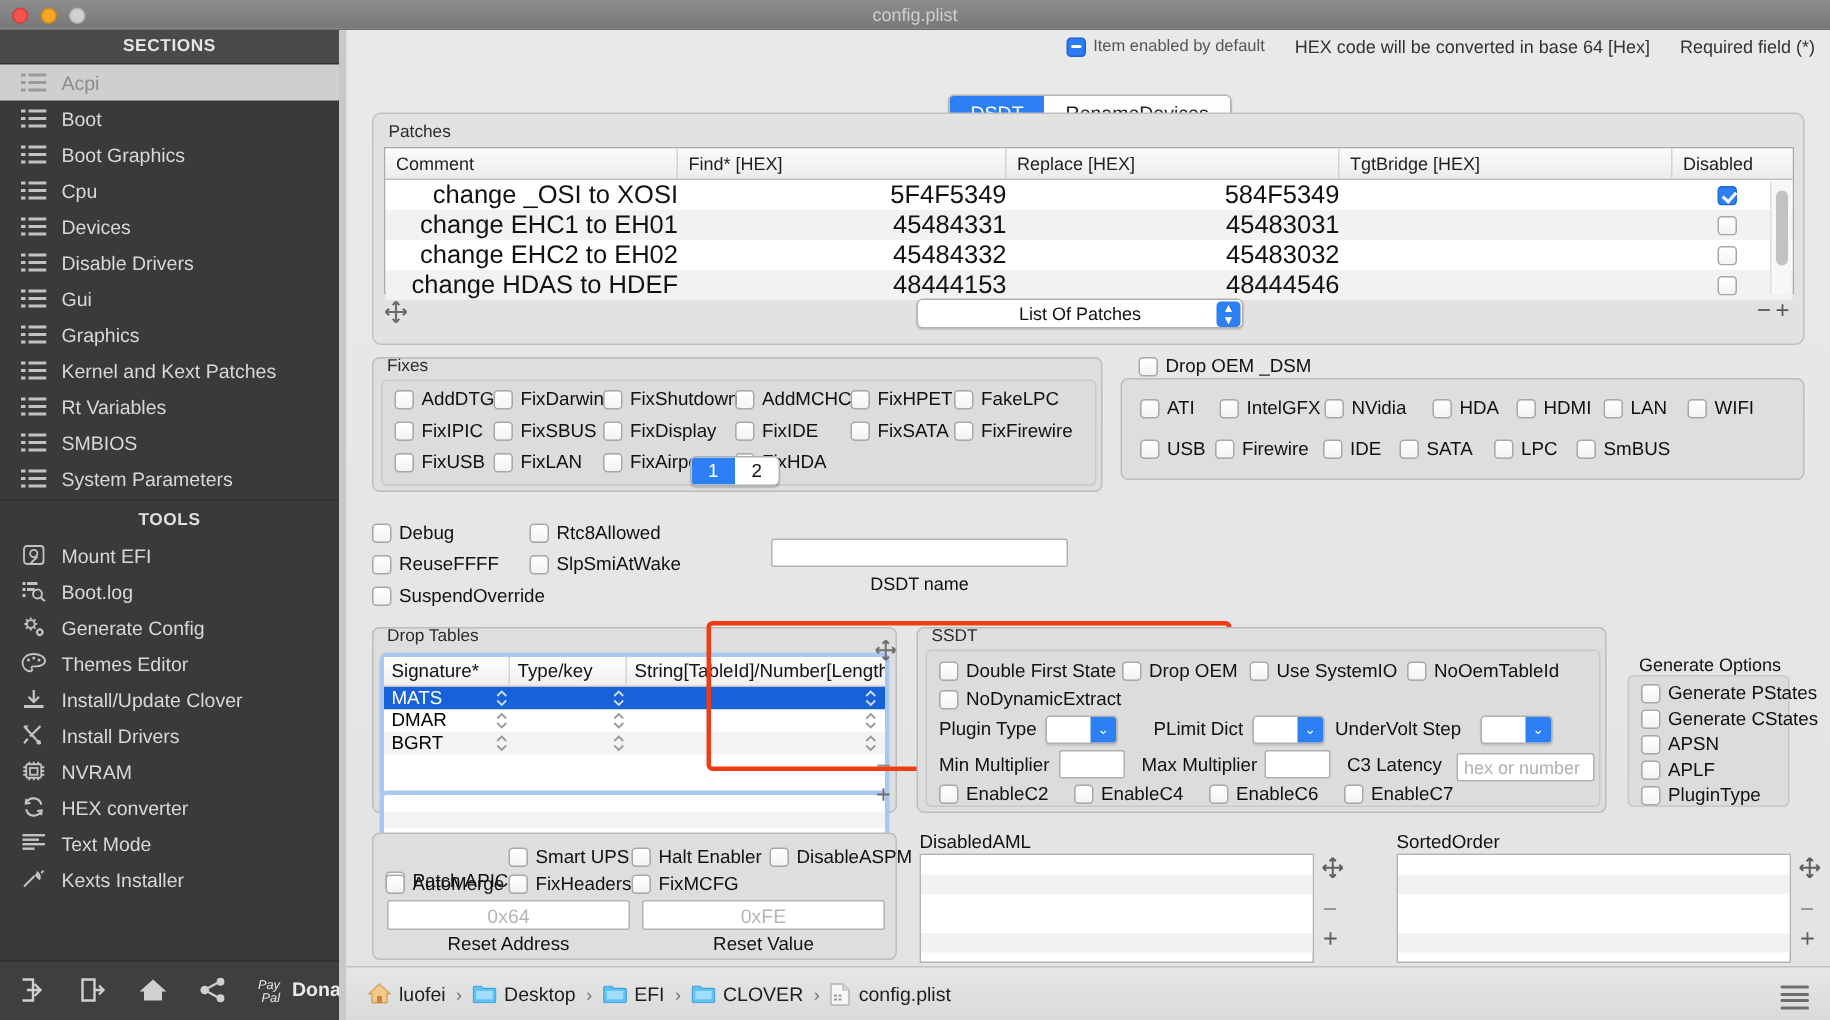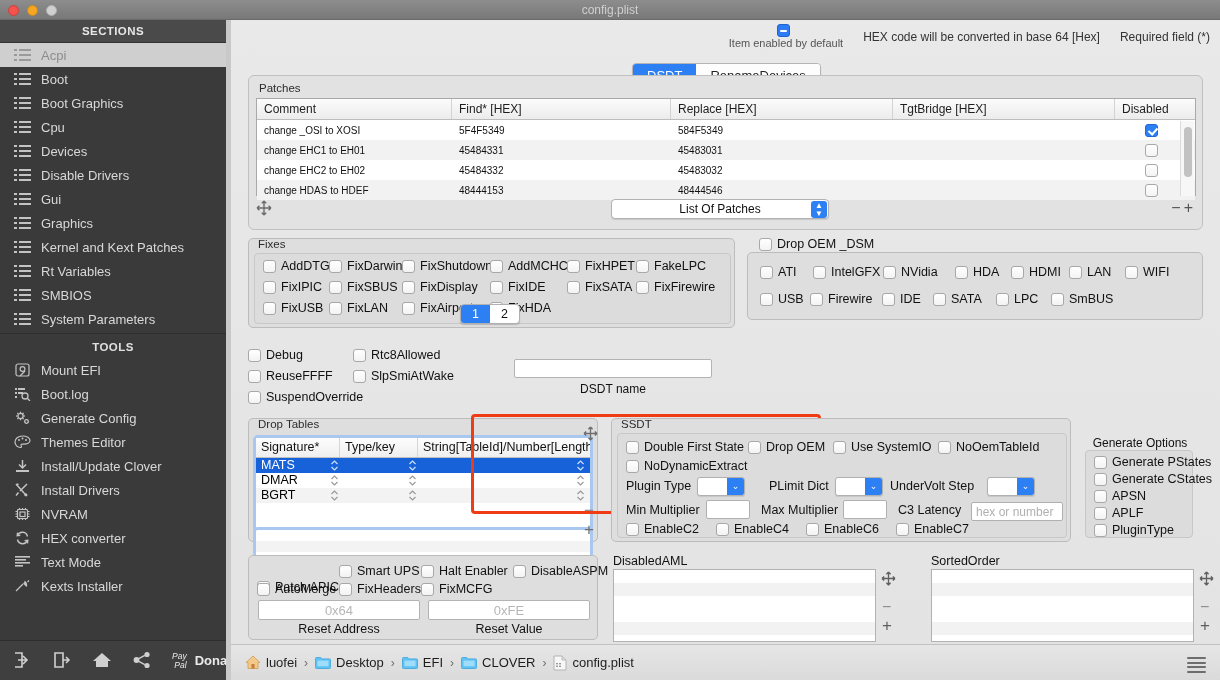--- a/index.html
+++ b/index.html
@@ -56,21 +56,21 @@
   .sb-label { line-height:1; }
   .sb-divider { height:1px; background:#2f2f2f; margin:2px 0; }
 
   .sb-footer {
     position:absolute; left:0; bottom:0; width:226px; height:40px;
     background:#3f3f3f; border-top:1px solid #2e2e2e;
     display:flex; align-items:center; gap:20px; padding-left:12px;
     color:#cfcfcf;
   }
   .sb-footer .fic { width:20px; height:20px; color:#d0d0d0; }
-  .donate { display:flex; align-items:center; gap:8px; }
+  .donate { display:flex; gap:8px; }
   .paypal { font-size:8.5px; font-style:italic; line-height:8.5px; color:#e8e8e8; text-align:right; }
   .donate-txt { font-size:13px; color:#eaeaea; font-weight:bold; }
 
   
   .sb-strip { position:absolute; left:226px; top:20px; width:5px; height:660px; background:#c9c9c9; }
 
   
   .main {
     position:absolute; left:231px; top:20px; width:989px; height:660px;
     background:linear-gradient(#e9e9e9,#e3e3e3);
@@ -79,21 +79,21 @@
     position:absolute; top:4px; right:10px; display:flex; align-items:center;
     gap:20px; font-size:12px; color:#2a2a2a;
   }
   .mixed-box {
     width:13px; height:13px; border-radius:3px; background:#2e7bf6;
     display:inline-flex; align-items:center; justify-content:center; margin-right:5px;
     border:1px solid #1e63d0;
   }
   .mixed-box::after { content:""; display:block; width:7px; height:2px; background:#fff; border-radius:1px; }
   .topinfo .hint { color:#333; }
-  .topinfo .small { font-size:11px; color:#555; display:flex; align-items:center;flex-direction:column; }
+  .topinfo .small { font-size:11px; color:#555; display:flex; align-items:center; }
 
   
   .tabs {
     position:absolute; top:43px; left:401px;
     display:flex; border-radius:4px; overflow:hidden;
     box-shadow:0 1px 1px rgba(0,0,0,.22); border:1px solid #b4b4b4;
     background:#fff;
   }
   .tab { padding:2px 14px; font-size:13px; color:#222; background:#fdfdfd; line-height:19px; }
   .tab.active { background:#2d7ff4; color:#fff; font-weight:500; }
@@ -116,21 +116,21 @@
   .patches-title { position:absolute; left:10px; top:6px; font-size:11.5px; color:#2d2d2d; }
   .ptable {
     position:absolute; left:7px; top:22px; width:940px; height:98px;
     background:#fff; border:1px solid #a9a9a9;
   }
   .ptable-head {
     display:flex; height:21px; background:linear-gradient(#fbfbfb,#ececec);
     border-bottom:1px solid #bdbdbd; font-size:12px; color:#1e1e1e;
   }
   .pth { padding:3px 0 8px 7px; border-right:1px solid #d3d3d3; overflow:hidden; white-space:nowrap; }
-  .prow { display:flex; height:20px; font-size:10px; color:#111; align-items:center; }
+  .prow { display:flex; height:20px; font-size:17px; color:#111; align-items:center;text-align:right; }
   .prow.odd { background:#f2f2f2; }
   .prow.even { background:#ffffff; }
   .ptd { padding-left:7px; overflow:hidden; white-space:nowrap; }
   .cbx {
     width:13px; height:13px; border:1px solid #a8a8a8; border-radius:3px;
     background:linear-gradient(#ffffff,#f3f3f3); display:inline-block; vertical-align:-2px;
     flex:0 0 13px;
   }
   .cbx.on { background:#2d7ff4; border-color:#1f68d6; position:relative; }
   .cbx.on::after {

